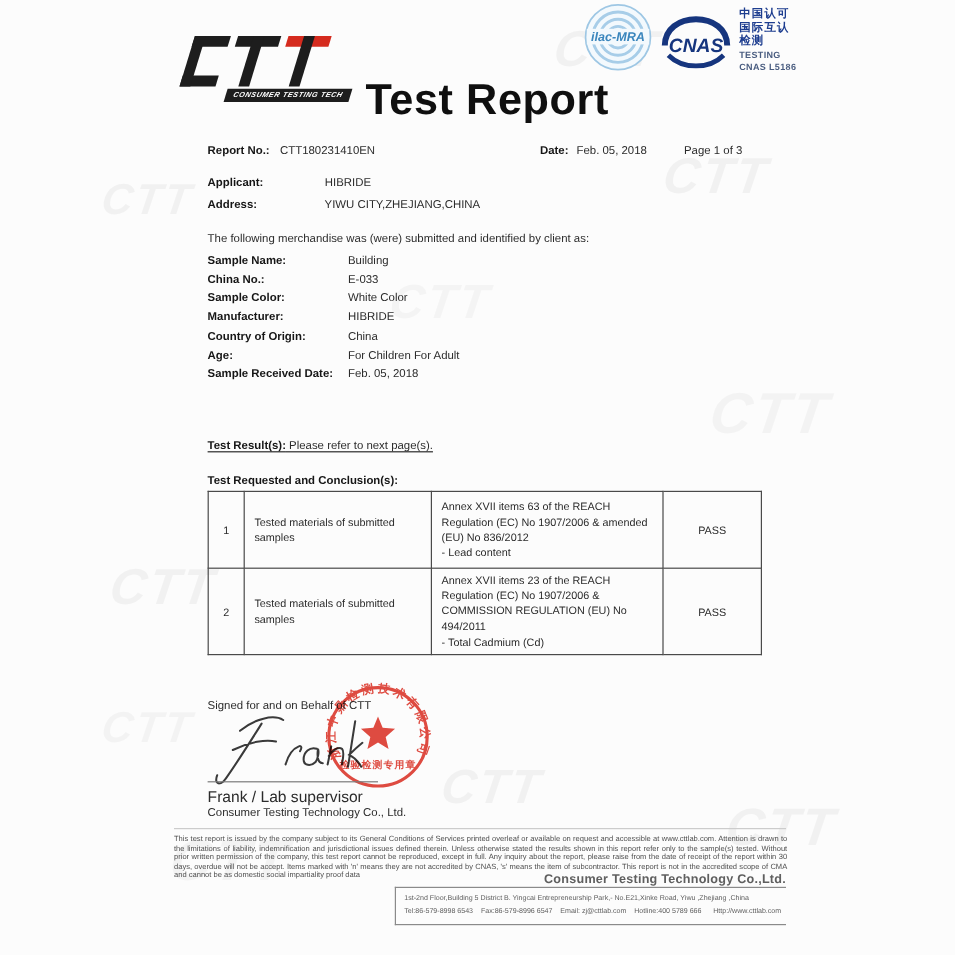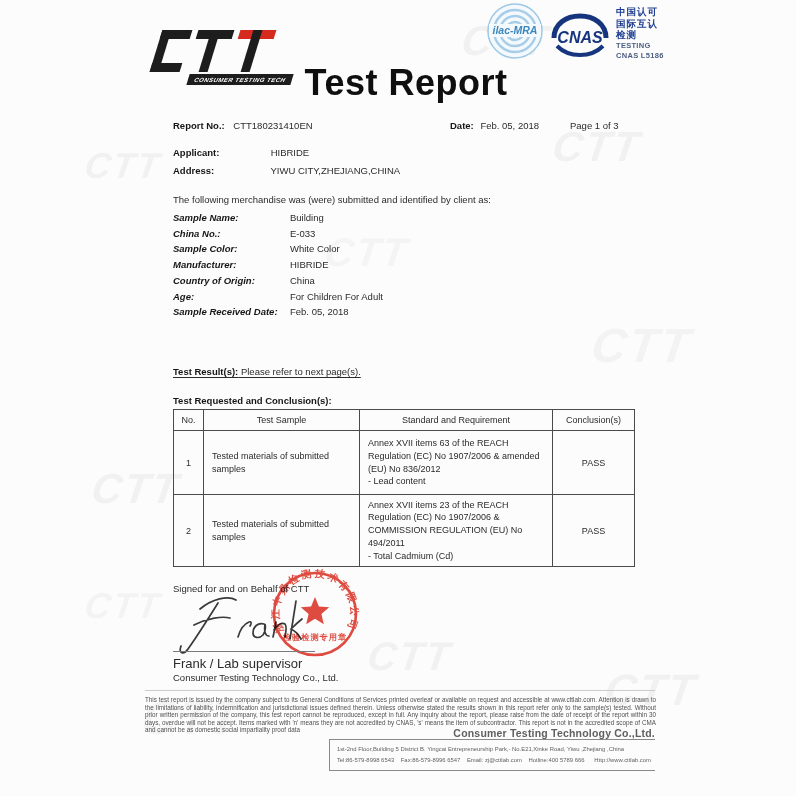--- a/index.html
+++ b/index.html
@@ -33,21 +33,21 @@
   .cnas-logo{position:absolute;left:548px;top:13px;}
   .accred{position:absolute;left:616px;top:6px;color:#1d3d8f;}
   .accred .cn{font-size:9.5px;font-weight:700;line-height:11.5px;letter-spacing:1px;}
   .accred .en{font-size:7.5px;font-weight:700;line-height:10.5px;color:#4a5d80;letter-spacing:.3px;}
   
   .t9{font-size:9.5px;line-height:12px;}
   .lbl{font-weight:700;color:#161616;}
   .abs{position:absolute;white-space:nowrap;}
   .fields{position:absolute;left:173px;top:210px;font-size:9.5px;}
   .frow{line-height:15.7px;white-space:nowrap;}
-  .frow .lbl{display:inline-block;width:117px;font-style:italic;}
+  .frow .lbl{display:inline-block;width:117px;}
   .result-line{position:absolute;left:173px;top:366px;font-size:9.5px;
     text-decoration:underline;text-underline-offset:2px;}
   .heading{position:absolute;left:173px;top:395px;font-size:9.5px;font-weight:700;color:#161616;}
   
   table.results{position:absolute;left:173px;top:409px;width:461px;border-collapse:collapse;
     font-size:9px;color:#2b2b2b;table-layout:fixed;}
   table.results th,table.results td{border:1px solid #4a4a4a;font-weight:400;}
   table.results th{height:18px;text-align:center;padding:1px 2px;}
   td.c-no,td.c-pass{text-align:center;}
   td.c-sample{padding:3px 8px;line-height:12.5px;}
@@ -165,26 +165,20 @@
   <div class="heading">Test Requested and Conclusion(s):</div>
 
   <table class="results">
     <colgroup>
         <col style="width:30px">
         <col style="width:156px">
         <col style="width:193px">
         <col style="width:82px">
       </colgroup>
     <tbody>
-        <tr>
-      <th>No.</th>
-      <th>Test Sample</th>
-      <th>Standard and Requirement</th>
-      <th>Conclusion(s)</th>
-    </tr>
     <tr class="r1">
       <td class="c-no">1</td>
       <td class="c-sample">Tested materials of submitted samples</td>
       <td class="c-std">Annex XVII items 63 of the REACH
 Regulation (EC) No 1907/2006 &amp; amended
 (EU) No 836/2012
 - Lead content</td>
       <td class="c-pass">PASS</td>
     </tr>
     <tr class="r2">

